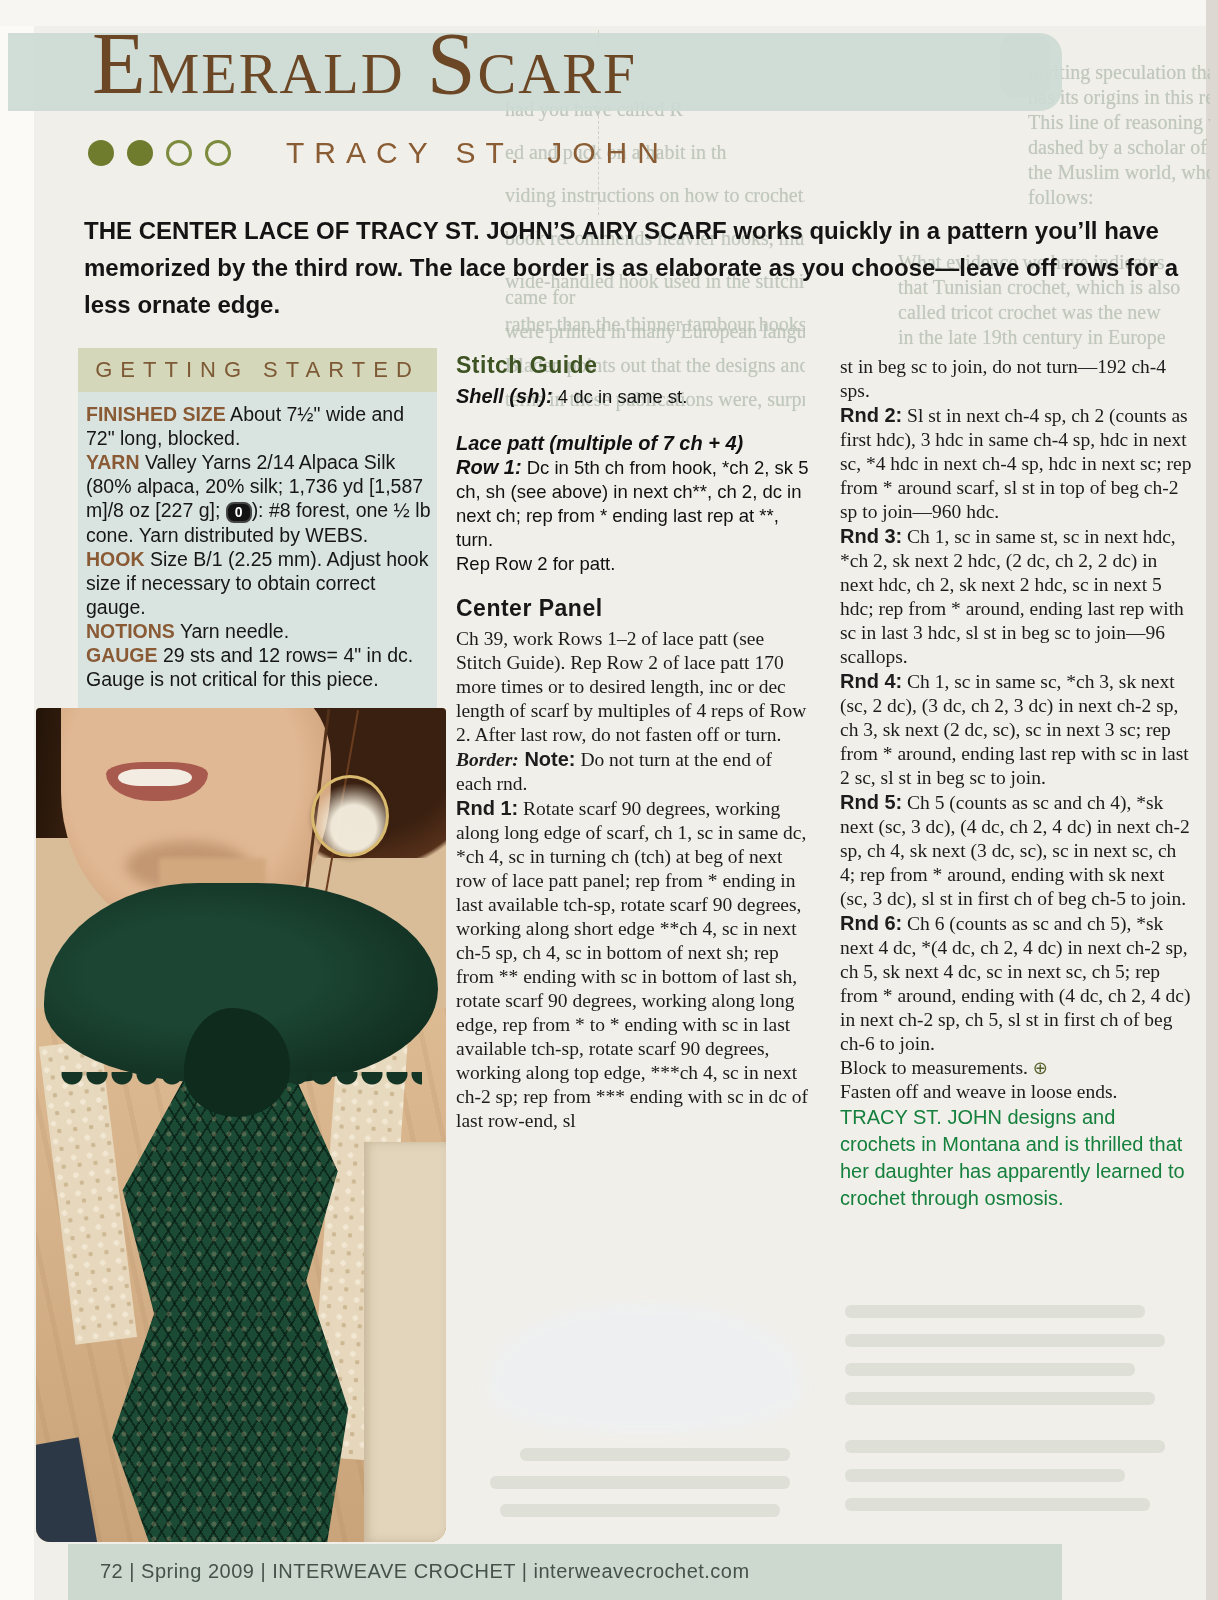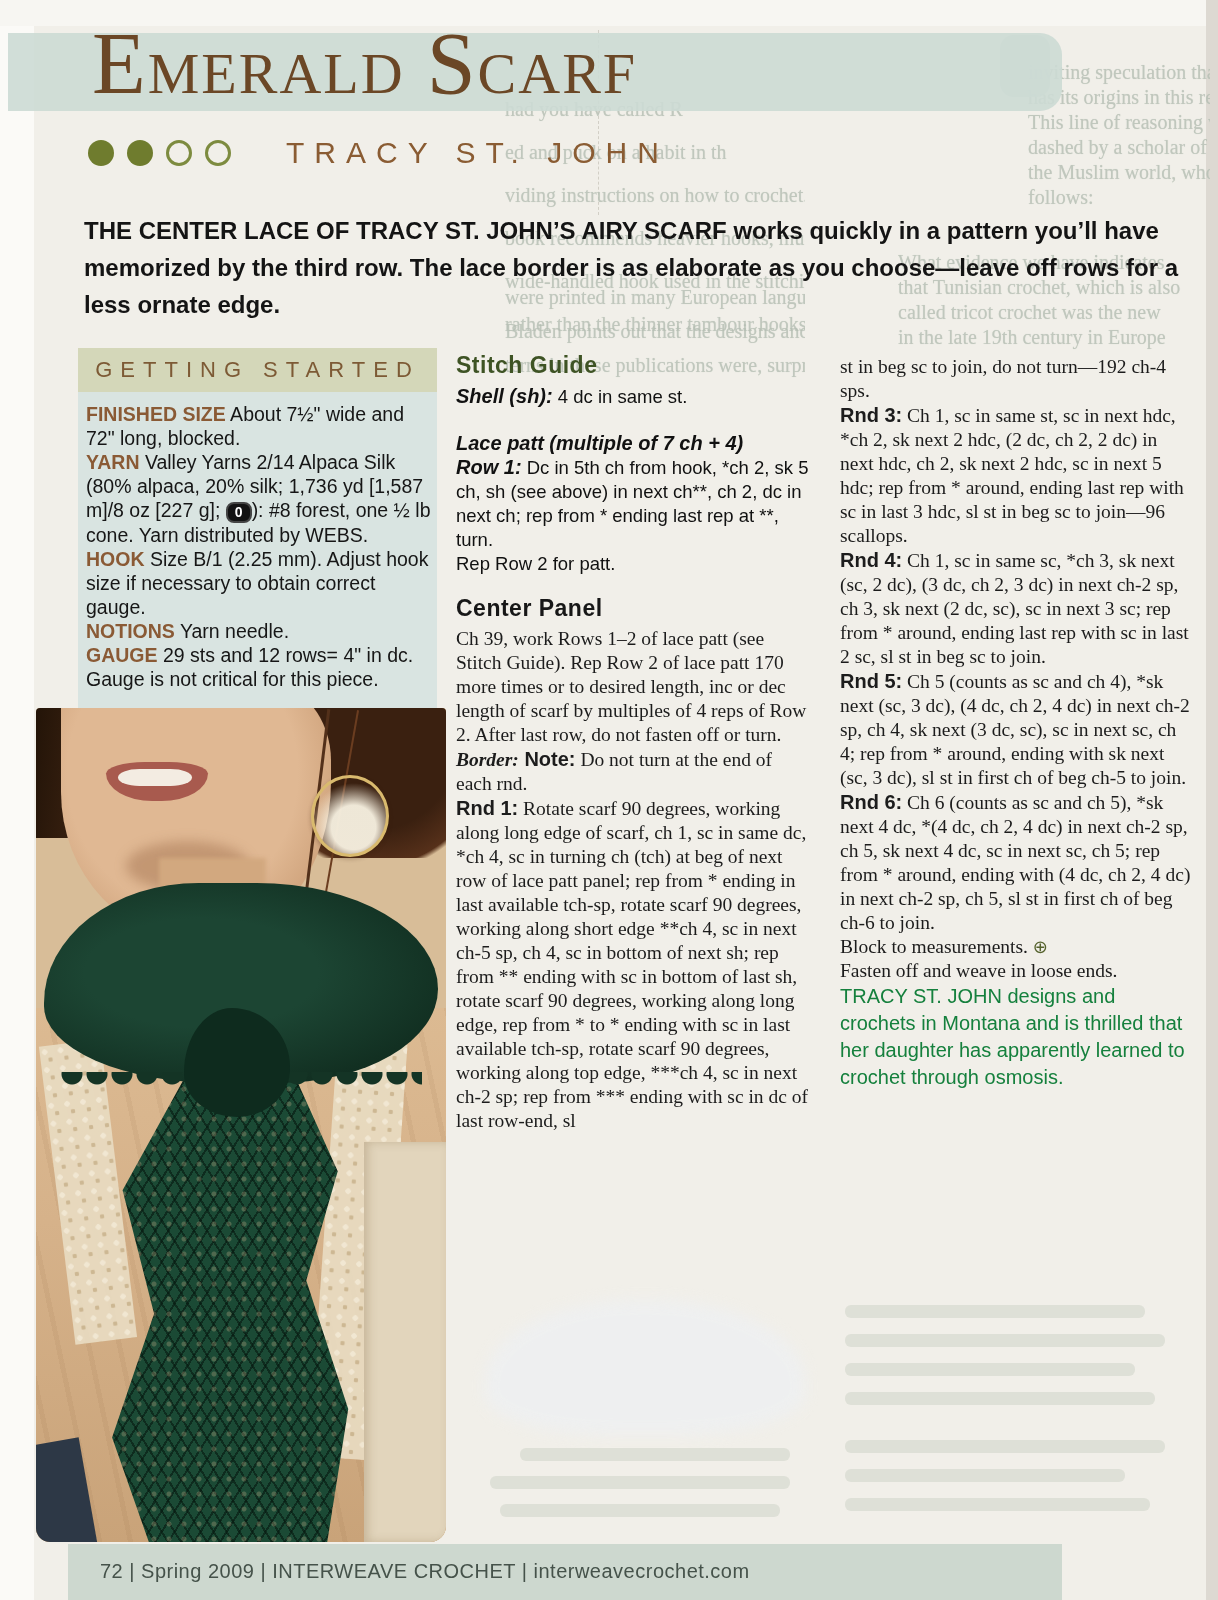--- a/index.html
+++ b/index.html
@@ -136,20 +136,21 @@
 
 <div class="abs ghost" style="left:505px;top:88px;width:300px;line-height:43px;">
   <div>had you have called R</div>
   <div>ed and puck on a habit in th</div>
   <div>viding instructions on how to crochet. The</div>
   <div>book recommends heavier hooks, much</div>
   <div>wide-handled hook used in the stitching</div>
   <div>rather than the thinner tambour hooks. By</div>
 </div>
 <div class="abs ghost" style="left:505px;top:280px;width:300px;line-height:34px;">
+  <div>came for</div>
   <div>were printed in many European languages.</div>
   <div>Bladen points out that the designs and pat-</div>
   <div>terns in these publications were, surprisingly</div>
 </div>
 <div class="abs ghost" style="left:1028px;top:60px;width:182px;line-height:25px;">
   <div>inviting speculation that Tunisian crochet</div>
   <div>has its origins in this region.</div>
   <div>This line of reasoning was, however,</div>
   <div>dashed by a scholar of medieval writing in</div>
   <div>the Muslim world, who changed the quote as</div>
@@ -229,20 +230,21 @@
   </div>
   <h2 class="sec-head cp-title">Center Panel</h2>
   <div class="serifcol">
     <p><span>Ch 39, work Rows 1–2 of lace patt (see Stitch Guide). Rep Row 2 of lace patt 170 more times or to desired length, inc or dec length of scarf by multiples of 4 reps of Row 2. After last row, do not fasten off or turn. </span><span class="border-lbl" style="font-family:'Liberation Serif',serif;">Border:</span><span class="ilbl"> Note:</span><span> Do not turn at the end of each rnd.</span></p>
     <p><span class="ilbl">Rnd 1:</span><span> Rotate scarf 90 degrees, working along long edge of scarf, ch 1, sc in same dc, *ch 4, sc in turning ch (tch) at beg of next row of lace patt panel; rep from * ending in last available tch-sp, rotate scarf 90 degrees, working along short edge **ch 4, sc in next ch-5 sp, ch 4, sc in bottom of next sh; rep from ** ending with sc in bottom of last sh, rotate scarf 90 degrees, working along long edge, rep from * to * ending with sc in last available tch-sp, rotate scarf 90 degrees, working along top edge, ***ch 4, sc in next ch-2 sp; rep from *** ending with sc in dc of last row-end, sl</span></p>
   </div>
 </div>
 
 <div class="abs rightcol serifcol">
   <p>st in beg sc to join, do not turn—192 ch-4 sps.</p>
+  <p><span class="ilbl">Rnd 2:</span><span> Sl st in next ch-4 sp, ch 2 (counts as first hdc), 3 hdc in same ch-4 sp, hdc in next sc, *4 hdc in next ch-4 sp, hdc in next sc; rep from * around scarf, sl st in top of beg ch-2 sp to join—960 hdc.</span></p>
   <p><span class="ilbl">Rnd 3:</span><span> Ch 1, sc in same st, sc in next hdc, *ch 2, sk next 2 hdc, (2 dc, ch 2, 2 dc) in next hdc, ch 2, sk next 2 hdc, sc in next 5 hdc; rep from * around, ending last rep with sc in last 3 hdc, sl st in beg sc to join—96 scallops.</span></p>
   <p><span class="ilbl">Rnd 4:</span><span> Ch 1, sc in same sc, *ch 3, sk next (sc, 2 dc), (3 dc, ch 2, 3 dc) in next ch-2 sp, ch 3, sk next (2 dc, sc), sc in next 3 sc; rep from * around, ending last rep with sc in last 2 sc, sl st in beg sc to join.</span></p>
   <p><span class="ilbl">Rnd 5:</span><span> Ch 5 (counts as sc and ch 4), *sk next (sc, 3 dc), (4 dc, ch 2, 4 dc) in next ch-2 sp, ch 4, sk next (3 dc, sc), sc in next sc, ch 4; rep from * around, ending with sk next (sc, 3 dc), sl st in first ch of beg ch-5 to join.</span></p>
   <p><span class="ilbl">Rnd 6:</span><span> Ch 6 (counts as sc and ch 5), *sk next 4 dc, *(4 dc, ch 2, 4 dc) in next ch-2 sp, ch 5, sk next 4 dc, sc in next sc, ch 5; rep from * around, ending with (4 dc, ch 2, 4 dc) in next ch-2 sp, ch 5, sl st in first ch of beg ch-6 to join.</span></p>
   <p><span>Block to measurements. </span><span class="end-mark">⊕</span></p>
   <p>Fasten off and weave in loose ends.</p>
   <p class="bio"><span>TRACY ST. JOHN</span><span> designs and crochets in Montana and is thrilled that her daughter has apparently learned to crochet through osmosis.</span></p>
 </div>
 
 <div class="abs footer-band"></div>

